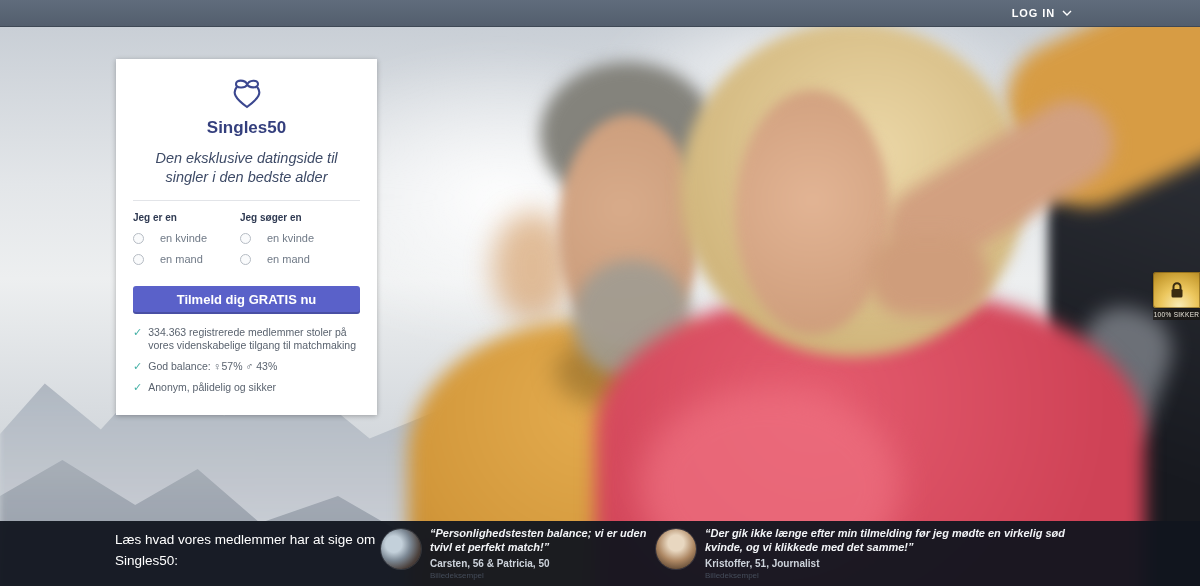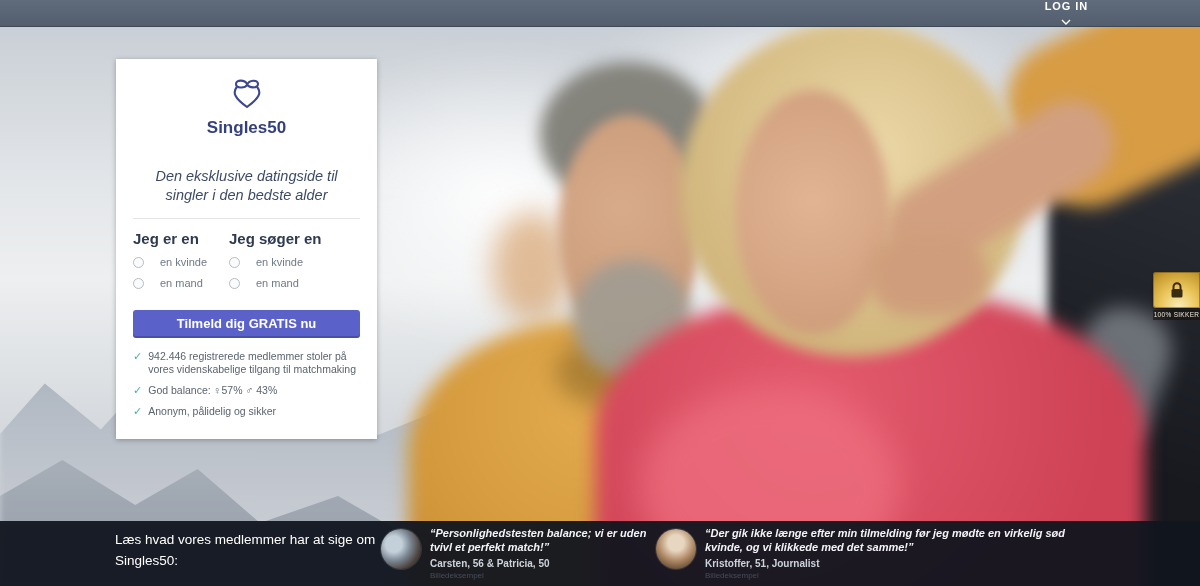--- a/index.html
+++ b/index.html
@@ -3,22 +3,22 @@
 <meta charset="utf-8">
 <style>
   * { margin:0; padding:0; box-sizing:border-box; }
   html,body { width:1200px; height:586px; }
   body { font-family:"Liberation Sans", sans-serif; overflow:hidden; position:relative; background:#cfd3d8; }
   .stage { position:absolute; inset:0; overflow:hidden; }
 
   
   .topbar { position:absolute; top:0; left:0; right:0; height:27px; z-index:40;
     background:linear-gradient(180deg,#606c7c,#535e6d); border-bottom:1px solid rgba(25,30,40,.45); }
-  .login { position:absolute; right:112px; top:0; height:26px; display:flex; align-items:center; gap:7px;
-    color:#fff; font-size:11px; font-weight:bold; letter-spacing:.9px; cursor:pointer;flex-direction:column; }
+  .login { position:absolute; right:128px; top:0; height:26px; display:flex; align-items:center; gap:7px;
+    color:#fff; font-size:11px; font-weight:bold; letter-spacing:.9px; cursor:pointer; }
 
   
   .hero { position:absolute; top:27px; left:0; right:0; bottom:0; overflow:hidden;
     background:linear-gradient(180deg,#c9cfd6 0%,#e3e6e9 28%,#edeff0 45%,#d8dce0 68%,#bfc5cc 100%); }
   .hero .shape { position:absolute; }
   .sun1 { left:260px; top:20px; width:480px; height:300px; border-radius:50%;
     background:radial-gradient(closest-side,rgba(255,255,255,.95),rgba(255,255,255,0)); filter:blur(14px); }
   .sun2 { left:600px; top:-30px; width:430px; height:150px; border-radius:50%;
     background:radial-gradient(closest-side,rgba(255,255,255,.85),rgba(255,255,255,0)); filter:blur(18px); }
   .mtn-far { left:0; bottom:60px; width:560px; height:230px;
@@ -71,26 +71,26 @@
     background:radial-gradient(circle at 55% 95%,#f9ecb6 0%,#ecc75e 42%,#ca9f33 78%,#a97f22 100%);
     box-shadow:inset 0 0 0 1px rgba(110,80,15,.55), 0 1px 3px rgba(0,0,0,.5); }
   .badge-label { margin-top:2px; font-size:6.5px; letter-spacing:.3px; color:#e9e5da;
     background:rgba(22,17,10,.6); padding:1px 0 2px; }
 
   
   .card { position:absolute; left:116px; top:59px; width:261px; z-index:20; background:#fff;
     padding:14px 17px 14px; text-align:center; box-shadow:0 1px 5px rgba(0,0,0,.28); }
   .logo { display:block; margin:2px auto 5px; }
   .brand { font-size:17px; font-weight:bold; color:#343f7d; }
-  .tagline { margin-top:29px; font-size:14.5px; font-style:italic; color:#3d4a66; line-height:1.3; }
+  .tagline { margin-top:11px; font-size:14.5px; font-style:italic; color:#3d4a66; line-height:1.3; }
   .divider { height:1px; background:#e2e4e8; margin:13px 0 11px; }
   .form-grid { display:flex; text-align:left; }
   .fcol { width:94px; }
-  .fcol + .fcol { margin-left:2px; }
-  .flabel { font-size:15px; font-weight:bold; color:#2f3a52; margin-bottom:9px; }
+  .fcol + .fcol { margin-left:13px; }
+  .flabel { font-size:10px; font-weight:bold; color:#2f3a52; margin-bottom:9px; }
   .radio-row { display:flex; align-items:flex-end; gap:16px; margin-bottom:9px; cursor:pointer; }
   .radio { width:11px; height:11px; border-radius:50%; border:1px solid #b6bcc4; background:#fafbfc; flex:none; }
   .radio-label { font-size:11px; color:#707a87; }
   .cta { display:block; width:100%; height:28px; margin-top:12px; border:none; border-radius:3px;
     background:#5a61c9; color:#fff; font-family:inherit; font-weight:bold; font-size:13px;
     box-shadow:inset 0 -2px 0 rgba(0,0,0,.18); cursor:pointer; }
   .benefits { margin-top:12px; text-align:left; list-style:none; }
   .benefit { display:flex; gap:6px; margin-bottom:7px; }
   .check { color:#43b0a5; font-size:11px; line-height:1.25; flex:none; }
   .benefit-text { font-size:10.5px; color:#5a636f; line-height:1.3; }
@@ -180,21 +180,21 @@
           <span class="radio-label">en mand</span>
         </div>
       </div>
     </div>
 
     <button class="cta">Tilmeld dig GRATIS nu</button>
 
     <ul class="benefits">
       <li class="benefit">
         <span class="check">✓</span>
-        <span class="benefit-text">942.446 registrerede medlemmer stoler på vores videnskabelige tilgang til matchmaking</span>
+        <span class="benefit-text">334.363 registrerede medlemmer stoler på vores videnskabelige tilgang til matchmaking</span>
       </li>
       <li class="benefit">
         <span class="check">✓</span>
         <span class="benefit-text">God balance: ♀57% ♂ 43%</span>
       </li>
       <li class="benefit">
         <span class="check">✓</span>
         <span class="benefit-text">Anonym, pålidelig og sikker</span>
       </li>
     </ul>

